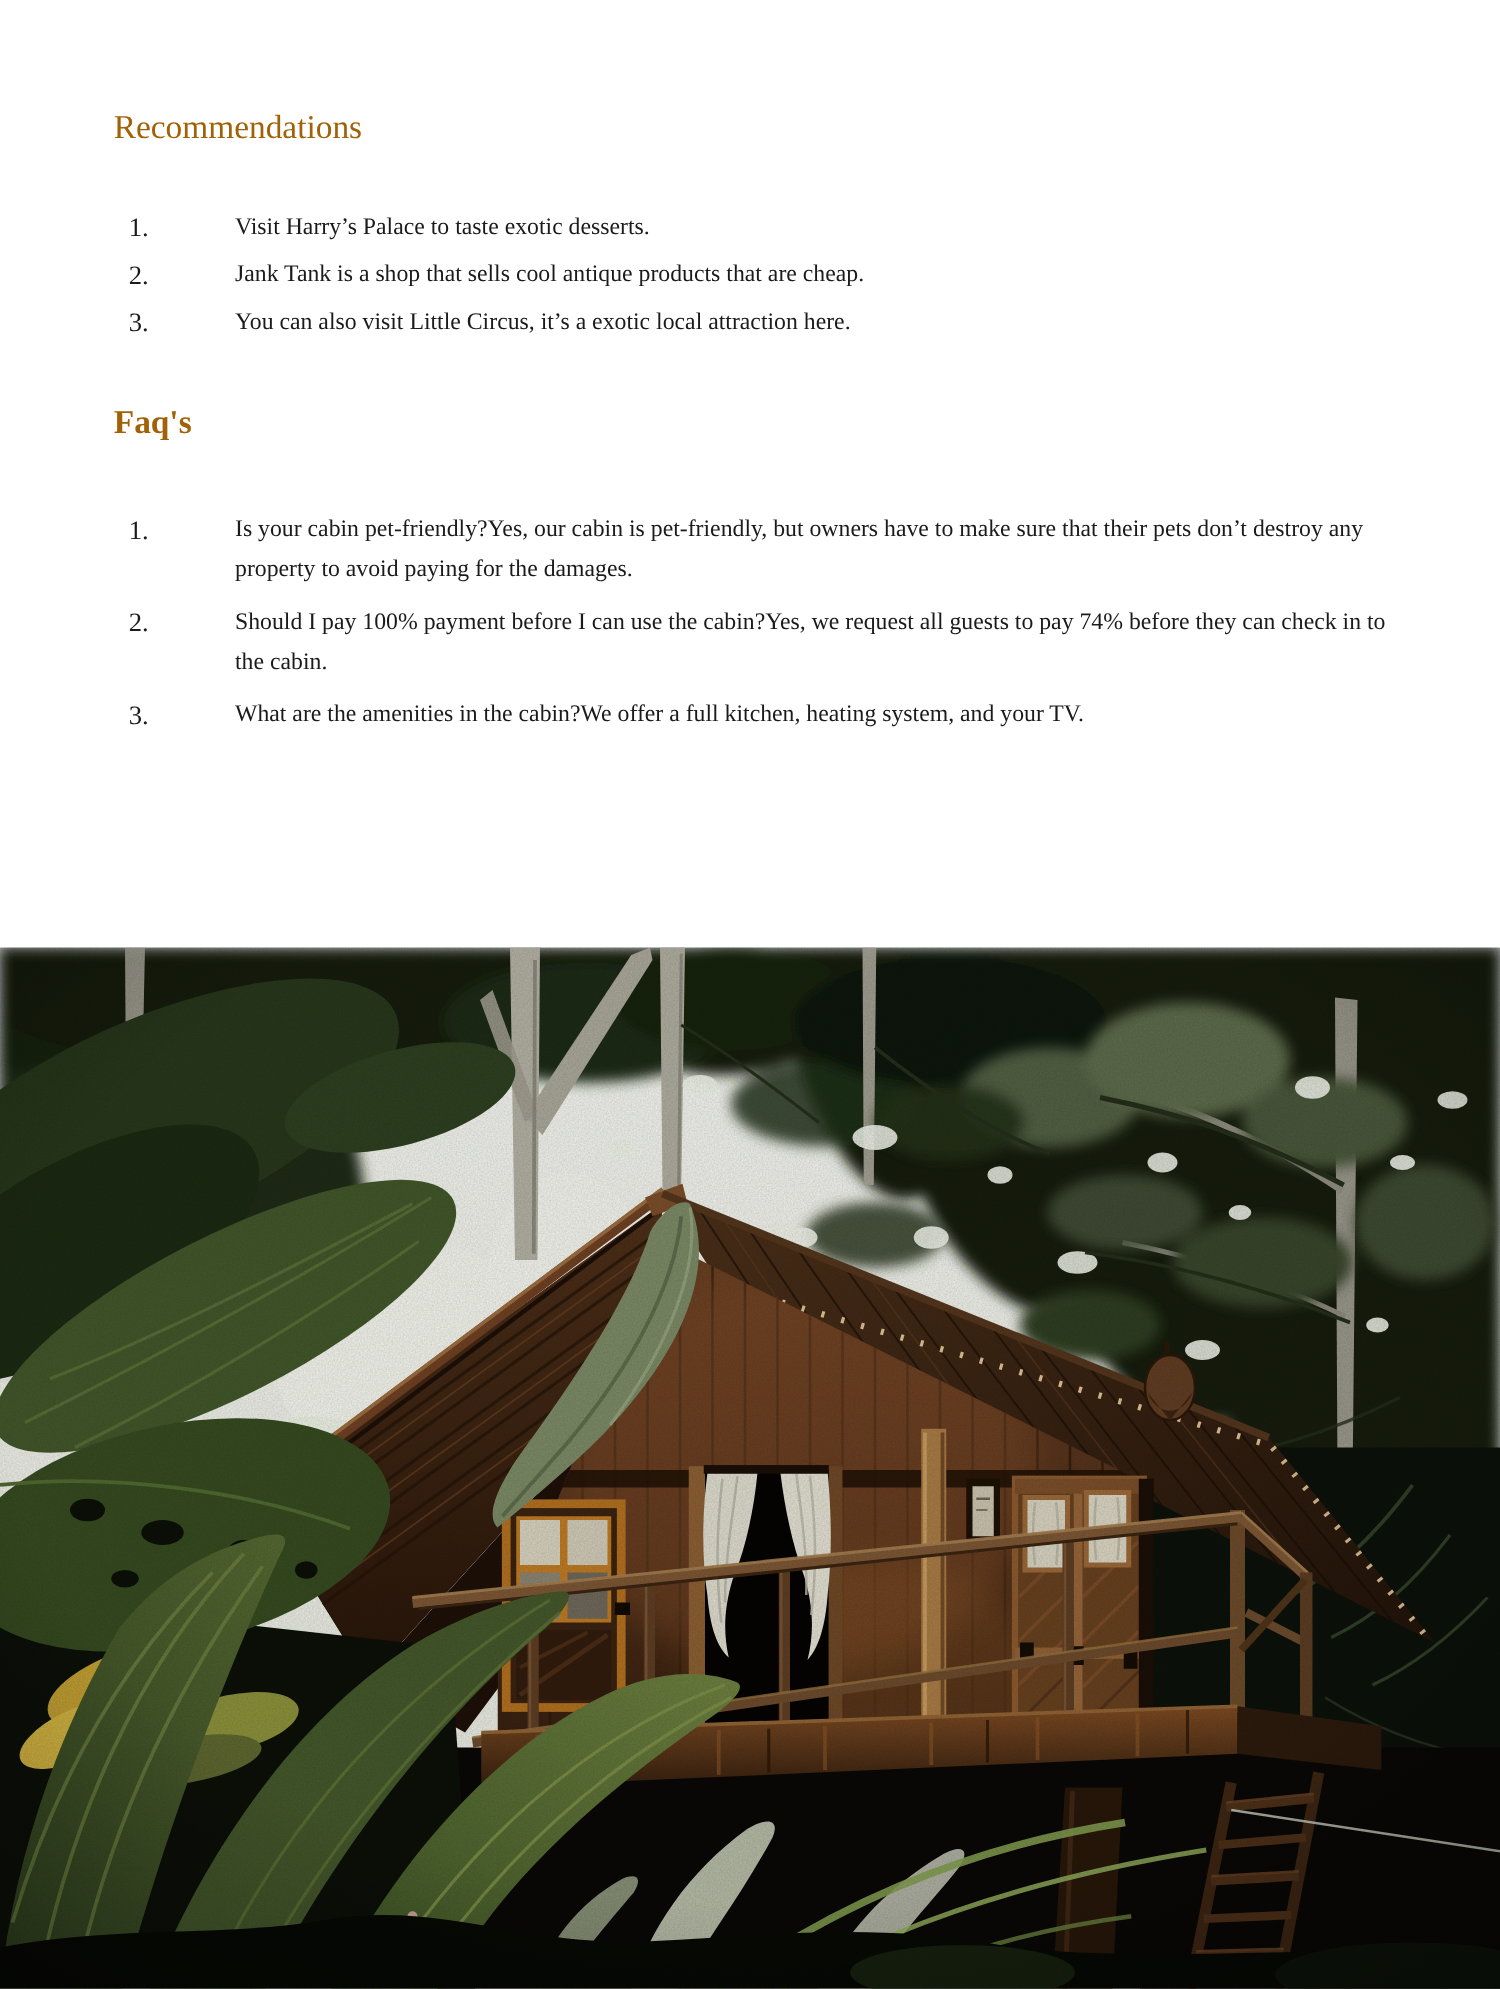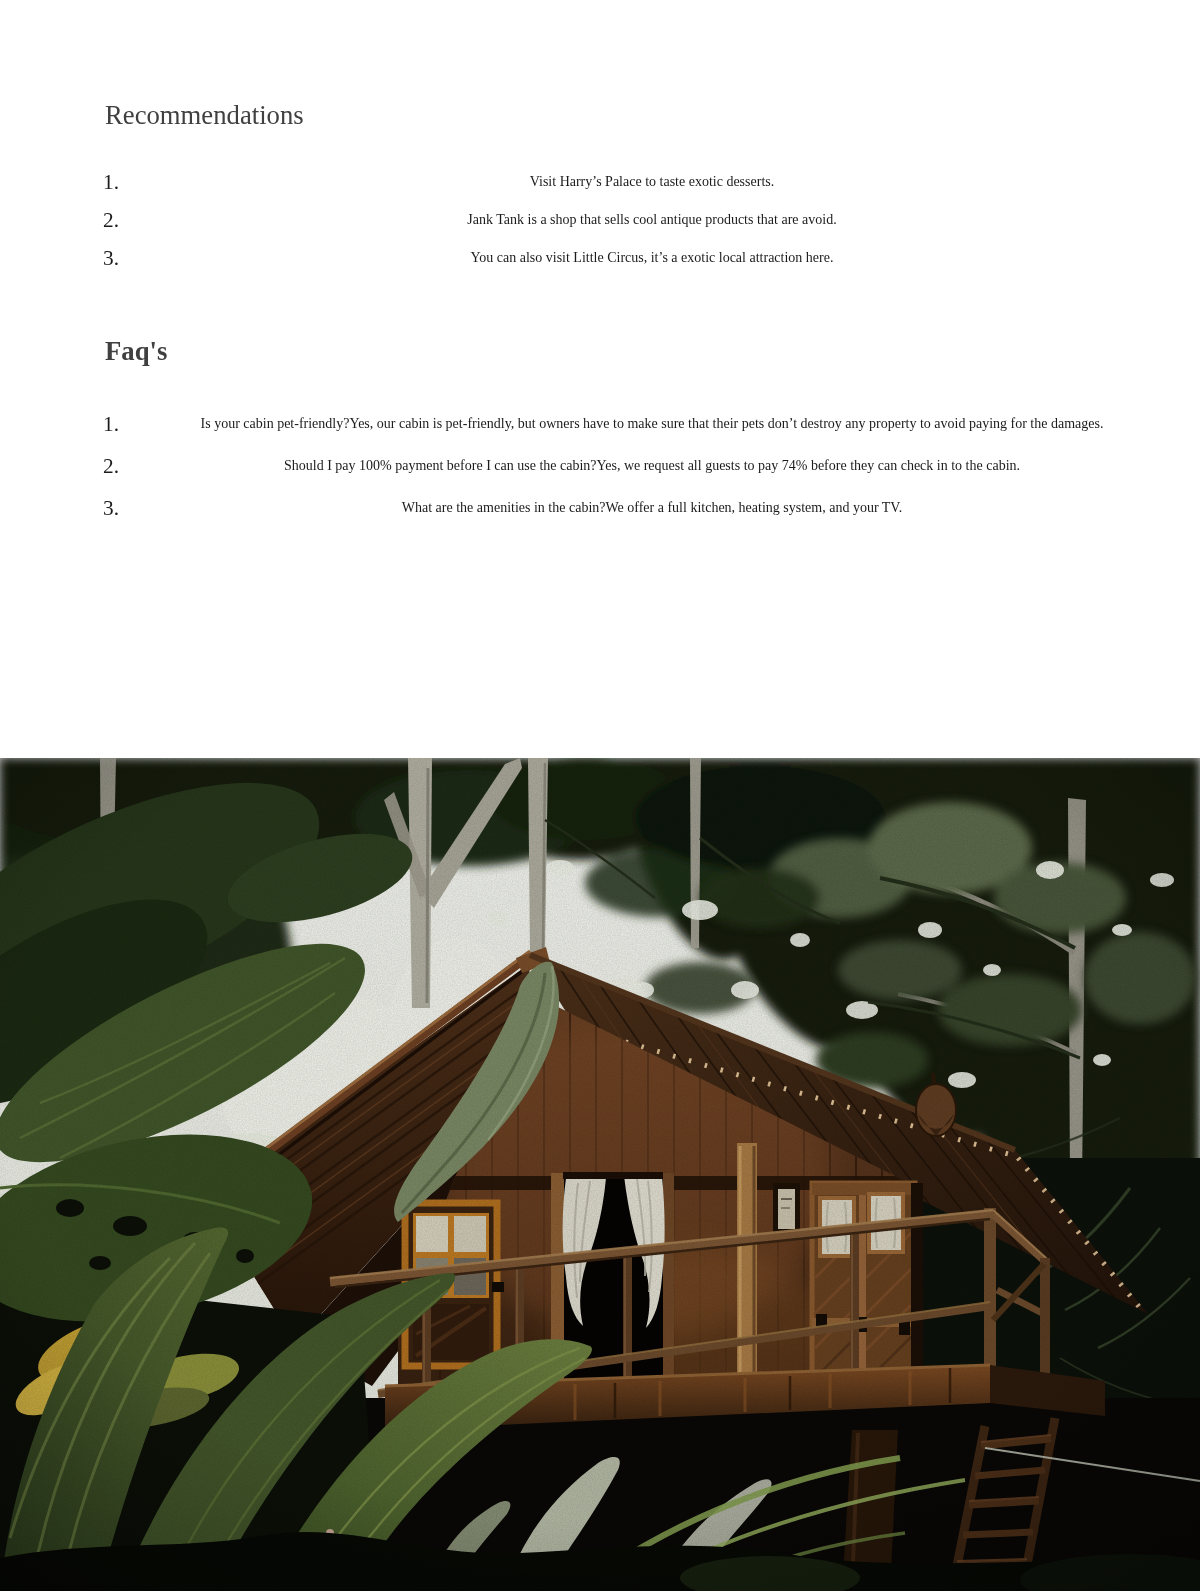--- a/index.html
+++ b/index.html
@@ -4,53 +4,53 @@
 <style>
   html,body{margin:0;padding:0;}
   body{
     width:1200px;height:1591px;position:relative;overflow:hidden;
     background:#ffffff;
     font-family:"Liberation Serif","DejaVu Serif",serif;
     color:#1b1b1b;
   }
   .doc-text{position:absolute;inset:0;}
   .doc-heading{
-    position:absolute;left:91px;margin:14px;font-weight:400;
-    font-size:26.7px;line-height:34px;color:#404040;
+    position:absolute;left:91px;margin:0;font-weight:400;
+    font-size:26.7px;line-height:34px;color:#a16207;
   }
   #h-rec{top:84px;}
   #h-faq{top:320px;font-weight:bold;}
   .doc-list{position:absolute;left:103px;margin:0;padding:0;list-style:none;}
   #list-rec{top:166px;}
   #list-faq{top:408px;}
   .doc-list li{display:flex;}
   #list-rec li{margin-bottom:6px;}
   #list-faq li{margin-bottom:10px;}
   .num{flex:none;width:85px;font-size:21.3px;line-height:32px;}
-  .txt{width:928px;font-size:14px;line-height:32px;text-align:center;}
+  .txt{width:928px;font-size:19px;line-height:32px;}
   .photo{
     position:absolute;left:0;top:758px;width:1200px;height:833px;margin:0;
     line-height:0;
   }
   .photo svg{display:block;width:1200px;height:833px;}
 </style>
 </head>
 <body>
 
 <div class="doc-text">
   <h1 class="doc-heading" id="h-rec">Recommendations</h1>
 
   <ol class="doc-list" id="list-rec">
     <li>
       <span class="num">1.</span>
       <span class="txt">Visit Harry’s Palace to taste exotic desserts.</span>
     </li>
     <li>
       <span class="num">2.</span>
-      <span class="txt">Jank Tank is a shop that sells cool antique products that are avoid.</span>
+      <span class="txt">Jank Tank is a shop that sells cool antique products that are cheap.</span>
     </li>
     <li>
       <span class="num">3.</span>
       <span class="txt">You can also visit Little Circus, it’s a exotic local attraction here.</span>
     </li>
   </ol>
 
   <h2 class="doc-heading" id="h-faq">Faq's</h2>
 
   <ol class="doc-list" id="list-faq">

